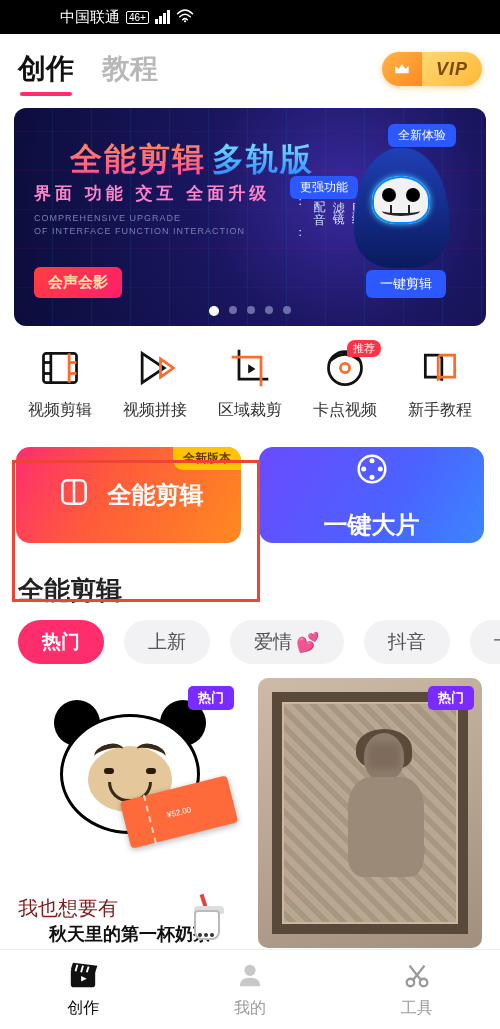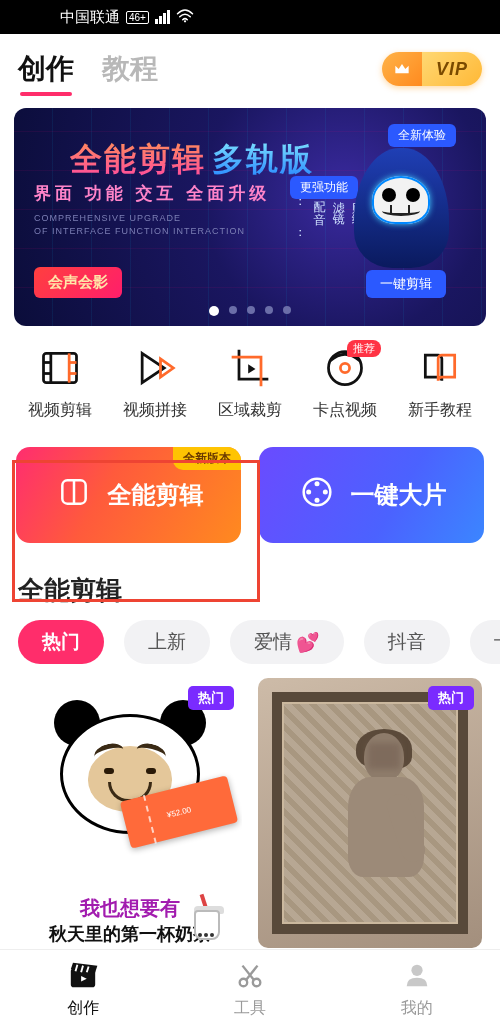--- a/index.html
+++ b/index.html
@@ -57,21 +57,21 @@
   .tool .ic .accent{ stroke:#ff6a2b; }
   .tool .lbl{ font-size:16px; color:#333;}
   .rec-badge{ position:absolute; top:-6px; right:-14px; background:#ff3344; color:#fff; font-size:11px; padding:1px 6px; border-radius:8px 8px 8px 2px;}
 
   
   .big-cards{ display:flex; gap:18px; padding:18px 16px 10px;}
   .card{ flex:1; height:96px; border-radius:14px; display:flex; align-items:center; justify-content:center; gap:14px; color:#fff; font-size:24px; font-weight:700; position:relative;}
   .card svg{ width:40px; height:40px;}
   .card-a{ background:linear-gradient(120deg,#ff2d70 0%, #ff5a3c 40%, #ff8a1f 100%);}
   .card-a .corner{ position:absolute; top:0; right:0; background:rgba(255,200,0,.95); color:#6b3a00; font-size:12px; font-weight:700; padding:3px 10px; border-radius:0 14px 0 10px;}
-  .card-b{ background:linear-gradient(120deg,#6a4bff 0%, #4b62ff 60%, #3b86ff 100%);}
+  .card-b{ background:linear-gradient(120deg,#6a4bff 0%, #4b62ff 60%, #3b86ff 100%);flex-direction:column;}
   .highlight-box{ position:absolute; border:3px solid #e43; pointer-events:none;}
   .hb{ left:12px; top:460px; width:248px; height:142px;}
 
   
   .sec-title{ padding: 20px 18px 12px; font-size:26px; font-weight:800;}
   .chips{ display:flex; gap:20px; padding:0 18px 14px; overflow:hidden;}
   .chip{ flex:0 0 auto; height:44px; padding:0 24px; border-radius:22px; display:flex; align-items:center; font-size:19px; color:#555; background:#f2f2f4;}
   .chip.active{ background:#ff2d6b; color:#fff; font-weight:700;}
   .chip .heart{ color:#ff4d8a; margin-left:4px;}
 
@@ -86,21 +86,21 @@
   .panda .ear{ width:46px; height:46px; background:#000; border-radius:50%; position:absolute; top:4px;}
   .panda .ear.l{left:4px;} .panda .ear.r{right:4px;}
   .panda .face{ position:absolute; left:38px; top:50px; width:84px; height:66px; background:#e4c79a; border-radius:50% 50% 48% 48%;}
   .panda .brow{position:absolute; width:30px; height:18px; border-top:5px solid #3a2a15; border-radius:50% 50% 0 0;}
   .panda .brow.l{left:44px; top:48px; transform:rotate(-14deg);} .panda .brow.r{left:86px; top:48px; transform:rotate(14deg);}
   .panda .eyeP{ position:absolute; width:10px; height:6px; background:#2a1a08; border-radius:3px;}
   .panda .eyeP.l{left:54px; top:72px;} .panda .eyeP.r{left:96px; top:72px;}
   .panda .mouthP{ position:absolute; left:58px; top:86px; width:44px; height:20px; border:3px solid #3a2a15; border-top:none; border-radius:0 0 22px 22px;}
   .ticket{ position:absolute; right:8px; top:110px; width:110px; height:48px; background:#ff6a3a; transform:rotate(-14deg); border-radius:4px; box-shadow:0 2px 6px rgba(0,0,0,.3); z-index:2; display:flex; align-items:center; justify-content:center; color:#fff; font-size:8px;}
   .ticket::before{content:""; position:absolute; left:24px; top:-1px; bottom:-1px; border-left:2px dashed rgba(255,255,255,.7);}
-  .tile-a .cap{ position:absolute; bottom:26px; left:0; right:0; text-align:center; font-size:20px; font-weight:700; color:#a21caf;}
+  .tile-a .cap{ position:absolute; bottom:26px; left:0; right:0; font-size:20px; font-weight:400; color:#7f1d1d;}
   .tile-a .cap2{ position:absolute; bottom:2px; left:0; right:0; text-align:center; font-size:18px; font-weight:800; color:#111;}
   .cup{ position:absolute; right:18px; bottom:8px; width:30px; height:34px;}
   .cup .body{ width:26px; height:30px; background:#fff; border:2px solid #bbb; border-radius:4px 4px 8px 8px; position:absolute; bottom:0;}
   .cup .lid{ width:30px; height:8px; background:#ddd; border-radius:4px 4px 2px 2px; position:absolute; top:0;}
   .cup .straw{ width:4px; height:16px; background:#d44; position:absolute; left:8px; top:-12px; transform:rotate(-18deg);}
   .cup .pearls{ position:absolute; bottom:3px; left:4px; display:flex; gap:2px;}
   .cup .pearls span{ width:4px; height:4px; background:#333; border-radius:50%;}
 
   .tile-b{ background:linear-gradient(160deg,#cdbba8,#a38f7d);}
   .frame{ position:absolute; inset:14px; border:10px solid #58493a; background:repeating-linear-gradient(45deg,#b7a793 0 6px,#a89780 6px 12px); box-shadow:inset 0 0 0 2px #cbb89e;}
@@ -336,30 +336,30 @@
           <rect x="4" y="10" width="24" height="18" rx="2" fill="#111"></rect>
           <path d="M4 10 L6 4 L30 7 L28 13" fill="#111"></path>
           <path d="M10 5 L8 12 M16 6 L14 13 M22 7 L20 13" stroke="#fff"></path>
           <path d="M14 17 L20 20 L14 23 Z" fill="#fff" stroke="none"></path>
         </svg>
     </span>
     <span>创作</span>
   </div>
   <div class="nav-item">
     <span>
+      <svg viewBox="0 0 32 32" stroke="none" fill="#c8c8c8">
+          <circle cx="16" cy="11" r="6"></circle>
+          <path d="M5 28 Q5 19 16 19 Q27 19 27 28 Z"></path>
+        </svg>
+    </span>
+    <span>我的</span>
+  </div>
+  <div class="nav-item">
+    <span>
       <svg viewBox="0 0 32 32" stroke="#9a9a9a" stroke-width="2.5" fill="none">
           <circle cx="9" cy="24" r="4"></circle>
           <circle cx="23" cy="24" r="4"></circle>
           <path d="M12 21 L24 6 M20 21 L8 6"></path>
         </svg>
     </span>
     <span>工具</span>
   </div>
-  <div class="nav-item">
-    <span>
-      <svg viewBox="0 0 32 32" stroke="none" fill="#c8c8c8">
-          <circle cx="16" cy="11" r="6"></circle>
-          <path d="M5 28 Q5 19 16 19 Q27 19 27 28 Z"></path>
-        </svg>
-    </span>
-    <span>我的</span>
-  </div>
 </div>
 
 </body></html>

